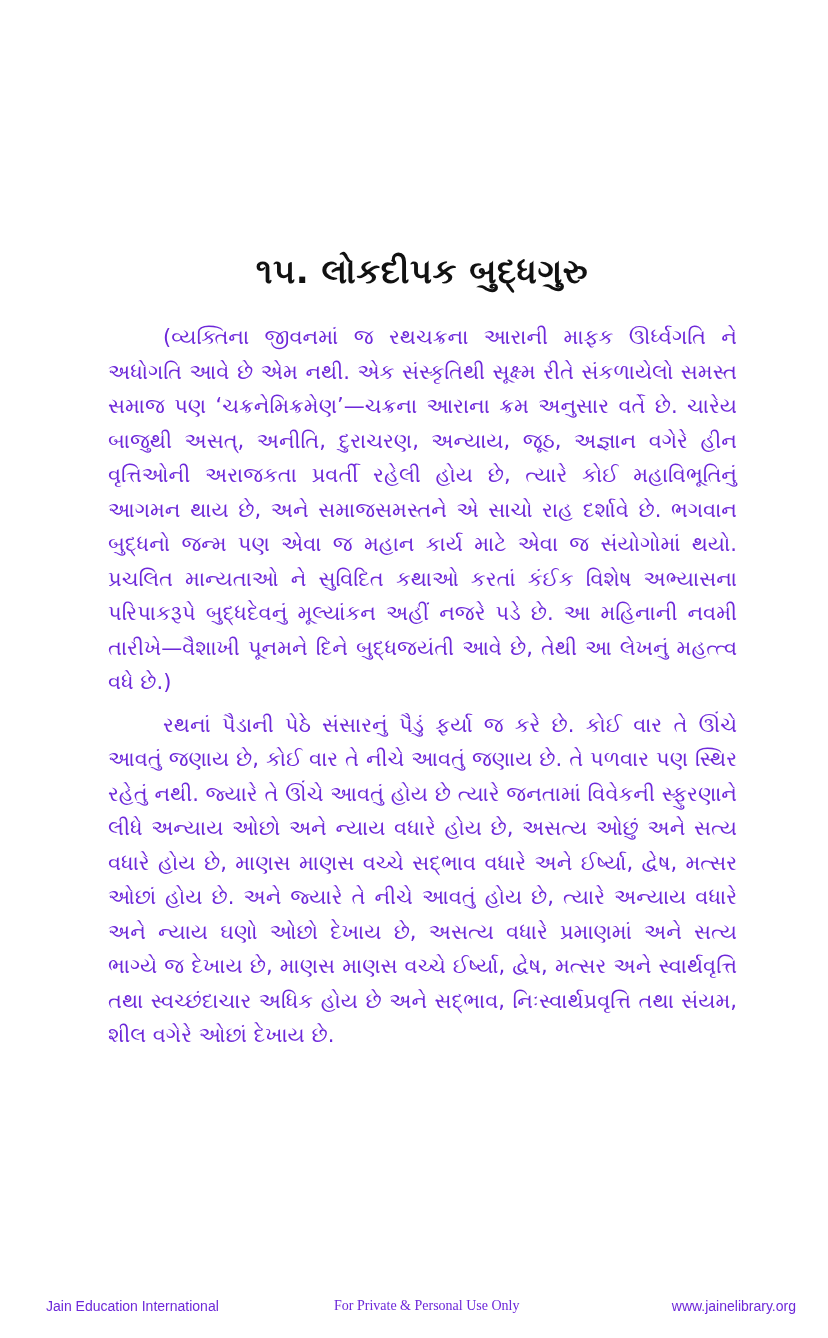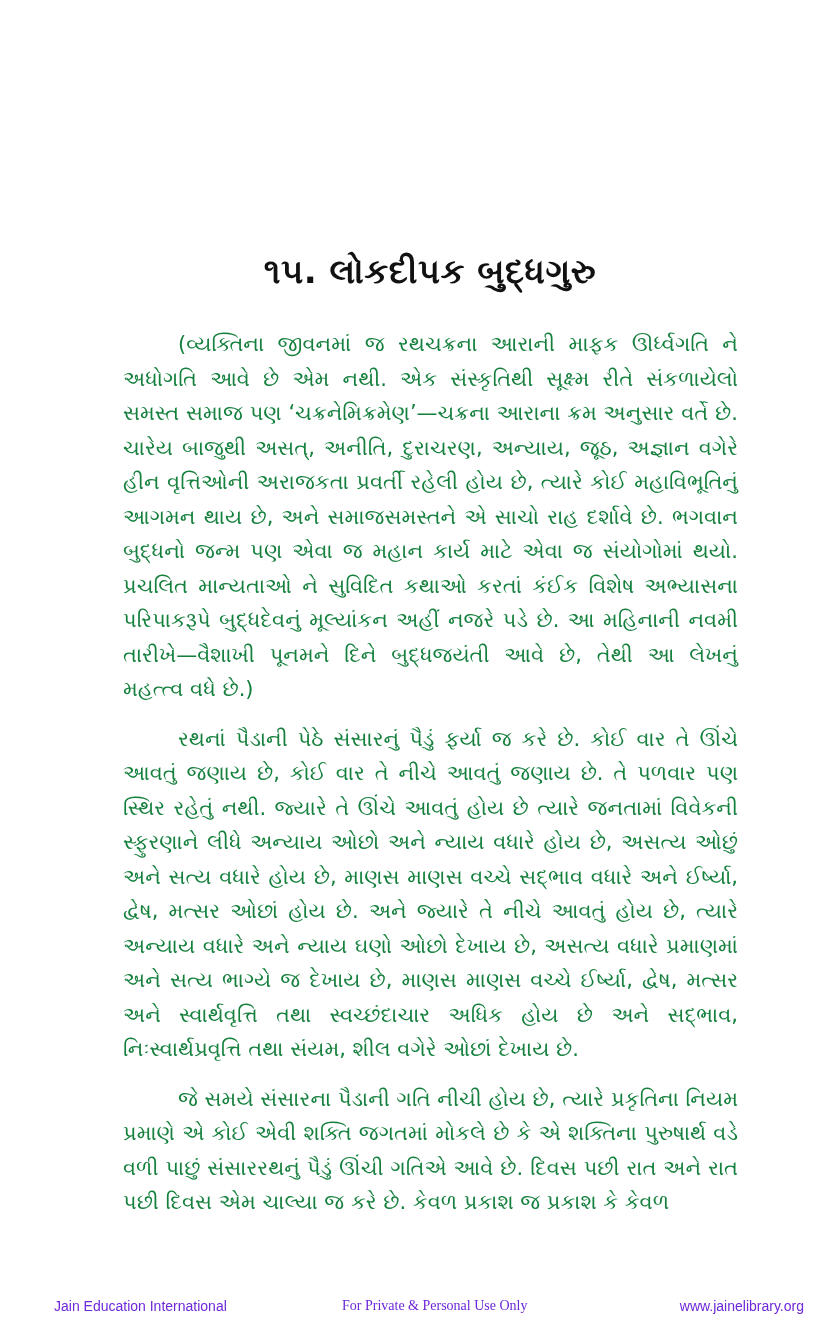--- a/index.html
+++ b/index.html
@@ -10,21 +10,21 @@
     body {
       width: 828px;
       height: 1338px;
       position: relative;
       overflow: hidden;
       font-family: "DejaVu Sans", sans-serif;
       color: #1a1a1a;
     }
     .page {
       position: absolute;
-      left: 16px; top: 0;
+      left: 8px; top: 0;
       width: 684px;
       height: 1338px;
     }
     .title {
       position: absolute;
       top: 228px;
       left: 0;
       width: 828px;
       text-align: center;
       font-size: 34px;
@@ -32,26 +32,26 @@
       letter-spacing: 0.5px;
       color: #111;
     }
     .body-text {
       position: absolute;
       top: 312px;
       left: 92px;
       width: 645px;
     }
     .para {
-      margin: 15px;
+      margin: 8px;
       font-size: 21px;
       line-height: 34.5px;
       text-align: justify;
       text-indent: 55px;
-      color: #15803d;
+      color: #6d28d9;
     }
     .footer {
       position: absolute;
       top: 1298px;
       left: 0;
       width: 828px;
       height: 20px;
       font-family: "Liberation Sans", sans-serif;
       font-size: 14px;
       color: #6d28d9;
@@ -66,21 +66,20 @@
   </style>
 </head>
 <body>
 
 <div class="page">
   <h1 class="title">૧૫. લોકદીપક બુદ્ધગુરુ</h1>
 
   <div class="body-text">
     <p class="para">(વ્યક્તિના જીવનમાં જ રથચક્રના આરાની માફક ઊર્ધ્વગતિ ને અધોગતિ આવે છે એમ નથી. એક સંસ્કૃતિથી સૂક્ષ્મ રીતે સંકળાયેલો સમસ્ત સમાજ પણ ‘ચક્રનેમિક્રમેણ’—ચક્રના આરાના ક્રમ અનુસાર વર્તે છે. ચારેય બાજુથી અસત્, અનીતિ, દુરાચરણ, અન્યાય, જૂઠ, અજ્ઞાન વગેરે હીન વૃત્તિઓની અરાજકતા પ્રવર્તી રહેલી હોય છે, ત્યારે કોઈ મહાવિભૂતિનું આગમન થાય છે, અને સમાજસમસ્તને એ સાચો રાહ દર્શાવે છે. ભગવાન બુદ્ધનો જન્મ પણ એવા જ મહાન કાર્ય માટે એવા જ સંયોગોમાં થયો. પ્રચલિત માન્યતાઓ ને સુવિદિત કથાઓ કરતાં કંઈક વિશેષ અભ્યાસના પરિપાકરૂપે બુદ્ધદેવનું મૂલ્યાંકન અહીં નજરે પડે છે. આ મહિનાની નવમી તારીખે—વૈશાખી પૂનમને દિને બુદ્ધજયંતી આવે છે, તેથી આ લેખનું મહત્ત્વ વધે છે.)</p>
     <p class="para">રથનાં પૈડાની પેઠે સંસારનું પૈડું ફર્યા જ કરે છે. કોઈ વાર તે ઊંચે આવતું જણાય છે, કોઈ વાર તે નીચે આવતું જણાય છે. તે પળવાર પણ સ્થિર રહેતું નથી. જ્યારે તે ઊંચે આવતું હોય છે ત્યારે જનતામાં વિવેકની સ્ફુરણાને લીધે અન્યાય ઓછો અને ન્યાય વધારે હોય છે, અસત્ય ઓછું અને સત્ય વધારે હોય છે, માણસ માણસ વચ્ચે સદ્ભાવ વધારે અને ઈર્ષ્યા, દ્વેષ, મત્સર ઓછાં હોય છે. અને જ્યારે તે નીચે આવતું હોય છે, ત્યારે અન્યાય વધારે અને ન્યાય ઘણો ઓછો દેખાય છે, અસત્ય વધારે પ્રમાણમાં અને સત્ય ભાગ્યે જ દેખાય છે, માણસ માણસ વચ્ચે ઈર્ષ્યા, દ્વેષ, મત્સર અને સ્વાર્થવૃત્તિ તથા સ્વચ્છંદાચાર અધિક હોય છે અને સદ્ભાવ, નિઃસ્વાર્થપ્રવૃત્તિ તથા સંયમ, શીલ વગેરે ઓછાં દેખાય છે.</p>
-    <p class="para">જે સમયે સંસારના પૈડાની ગતિ નીચી હોય છે, ત્યારે પ્રકૃતિના નિયમ પ્રમાણે એ કોઈ એવી શક્તિ જગતમાં મોકલે છે કે એ શક્તિના પુરુષાર્થ વડે વળી પાછું સંસારરથનું પૈડું ઊંચી ગતિએ આવે છે. દિવસ પછી રાત અને રાત પછી દિવસ એમ ચાલ્યા જ કરે છે. કેવળ પ્રકાશ જ પ્રકાશ કે કેવળ</p>
   </div>
 
   <div class="footer">
     <span class="f-left">Jain Education International</span>
     <span class="f-mid">For Private &amp; Personal Use Only</span>
     <span class="f-right">www.jainelibrary.org</span>
   </div>
 </div>
 
 </body></html>

